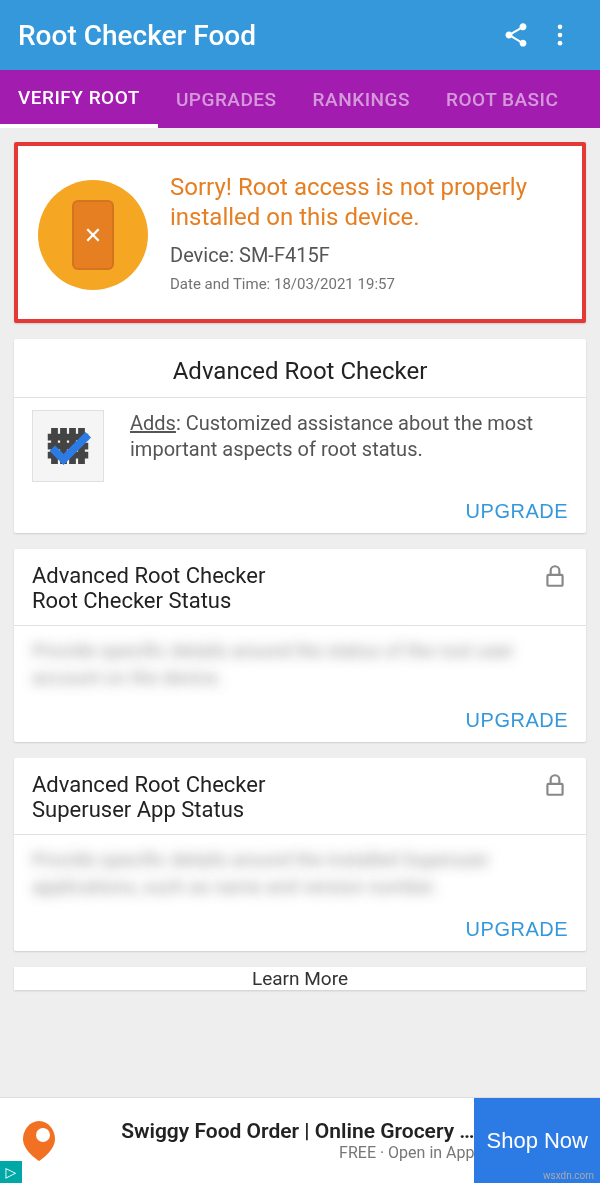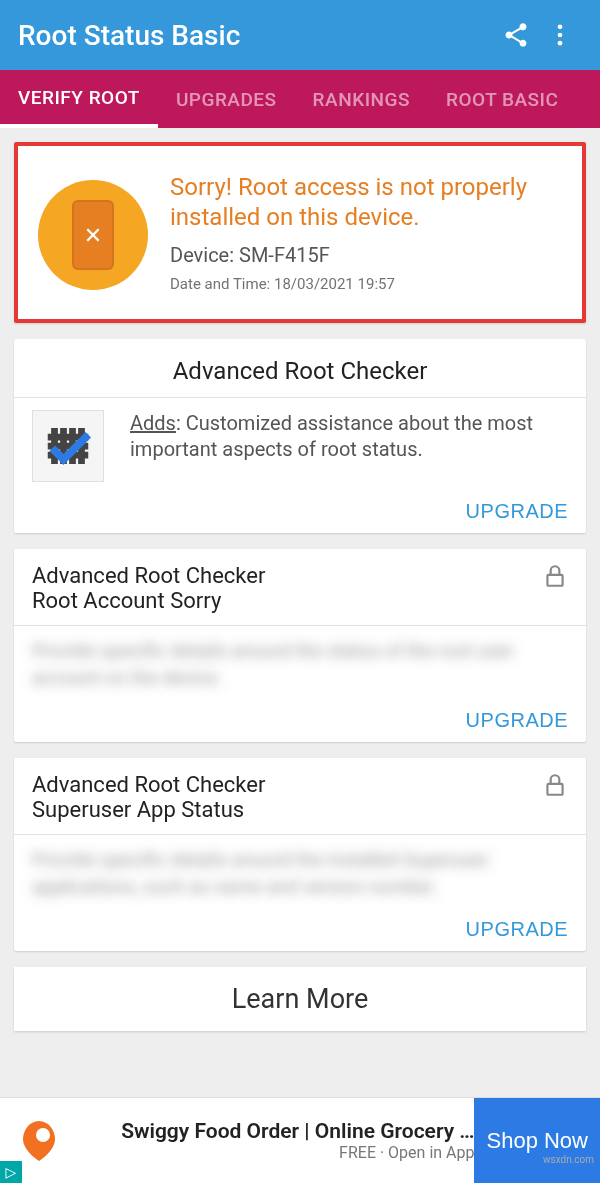--- a/index.html
+++ b/index.html
@@ -25,21 +25,21 @@
       flex: 1;
     }
     .appbar-icon {
       width: 44px;
       height: 44px;
       display: flex;
       align-items: center;
       justify-content: center;
     }
     .tabs {
-      background: #be185d;
+      background: #a21caf;
       display: flex;
       height: 58px;
       align-items: flex-start;
       overflow: hidden;
     }
     .tab {
       color: rgba(255,255,255,0.55);
       font-size: 19px;
       font-weight: 500;
       padding: 0 18px;
@@ -189,23 +189,22 @@
     }
     .blurred {
       color: transparent;
       text-shadow: 0 0 12px rgba(80,80,80,0.6);
       user-select: none;
       font-size: 19px;
       line-height: 1.4;
     }
     .learn-more-card {
       background: #fff;
-      padding: 16px;
       text-align: center;
-      font-size: 27px;
+      font-size: 19px;
       color: #333;
       box-shadow: 0 1px 2px rgba(0,0,0,0.14);
     }
     .ad-banner {
       position: absolute;
       bottom: 0;
       left: 0;
       right: 0;
       height: 86px;
       background: #fff;
@@ -254,30 +253,30 @@
       background: #00a7a7;
       color: #fff;
       font-size: 14px;
       display: flex;
       align-items: center;
       justify-content: center;
     }
     .watermark {
       position: absolute;
       right: 6px;
-      bottom: 18px;
+      bottom: 2px;
       font-size: 10px;
       color: #aaa;
     }
   </style>
 </head>
 <body>
 
 <div class="appbar">
-  <div class="appbar-title">Root Status Basic</div>
+  <div class="appbar-title">Root Checker Food</div>
   <div class="appbar-icon">
     <svg width="28" height="28" viewBox="0 0 24 24" fill="#fff">
         <path d="M18 16.08c-.76 0-1.44.3-1.96.77L8.91 12.7c.05-.23.09-.46.09-.7s-.04-.47-.09-.7l7.05-4.11c.54.5 1.25.81 2.04.81 1.66 0 3-1.34 3-3s-1.34-3-3-3-3 1.34-3 3c0 .24.04.47.09.7L8.04 9.81C7.5 9.31 6.79 9 6 9c-1.66 0-3 1.34-3 3s1.34 3 3 3c.79 0 1.5-.31 2.04-.81l7.12 4.16c-.05.21-.08.43-.08.65 0 1.61 1.31 2.92 2.92 2.92s2.92-1.31 2.92-2.92-1.31-2.92-2.92-2.92z"></path>
       </svg>
   </div>
   <div class="appbar-icon">
     <svg width="28" height="28" viewBox="0 0 24 24" fill="#fff">
         <circle cx="12" cy="5" r="2"></circle>
         <circle cx="12" cy="12" r="2"></circle>
         <circle cx="12" cy="19" r="2"></circle>
@@ -319,21 +318,21 @@
     </div>
     <div class="upgrade-row">
       <button class="upgrade-btn">UPGRADE</button>
     </div>
   </div>
 
   <div class="card lock-card">
     <div class="lock-header">
       <div class="lock-titles">
         <div class="lock-title1">Advanced Root Checker</div>
-        <div class="lock-title2">Root Account Sorry</div>
+        <div class="lock-title2">Root Checker Status</div>
       </div>
       <div class="lock-icon">
         <svg width="26" height="26" viewBox="0 0 24 24" fill="none" stroke="#888" stroke-width="2">
             <rect x="5" y="11" width="14" height="10" rx="1"></rect>
             <path d="M8 11 V7 a4 4 0 0 1 8 0 v4"></path>
           </svg>
       </div>
     </div>
     <hr class="lock-hr">
     <div class="blurred">Provide specific details around the status of the root user account on the device.</div>

